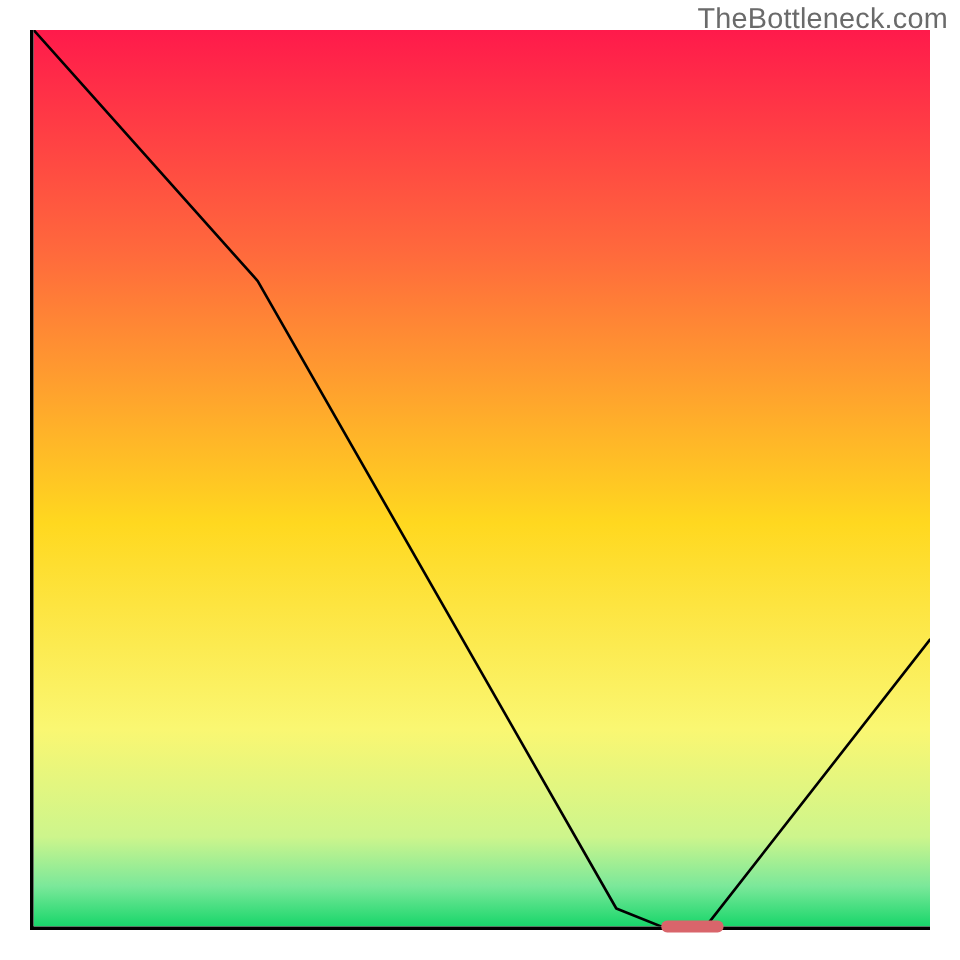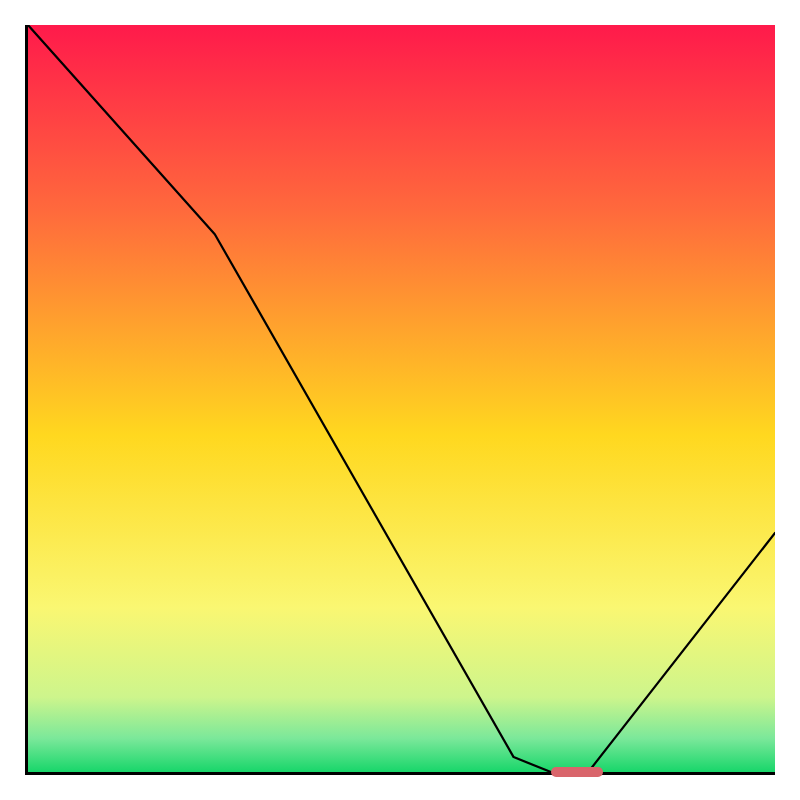--- a/index.html
+++ b/index.html
@@ -54,20 +54,21 @@
     border-radius: 5px;
     background: #d9656b;
     z-index: 3;
   }
 </style>
 </head>
 <body>
 
 <div class="chart-wrap">
 
+  <div class="watermark">TheBottleneck.com</div>
 
   <div class="plot-area">
 
     <svg class="bg" viewBox="0 0 747 747" preserveAspectRatio="none">
       <defs>
         <linearGradient id="grad" x1="0" y1="0" x2="0" y2="1">
             <stop offset="0%" stop-color="#ff1a4b"></stop>
             <stop offset="25%" stop-color="#ff6a3c"></stop>
             <stop offset="55.00000000000001%" stop-color="#ffd81f"></stop>
             <stop offset="78%" stop-color="#faf772"></stop>

